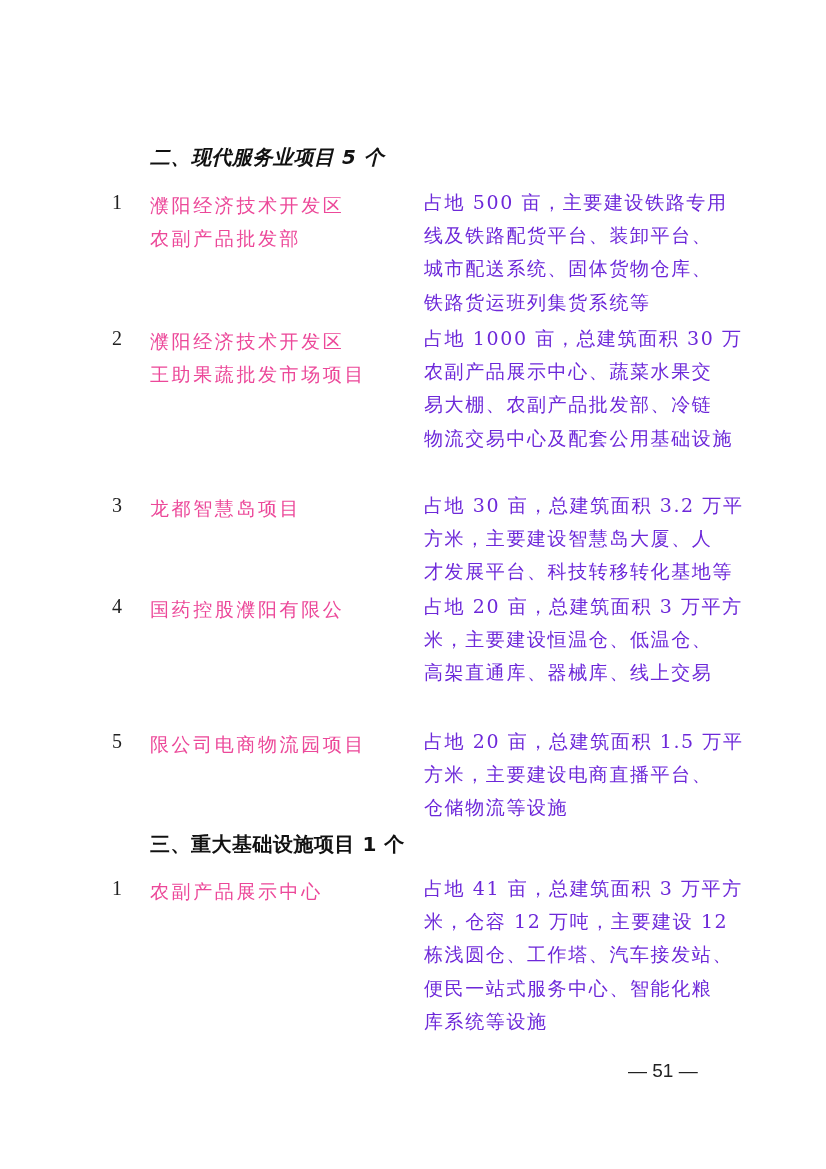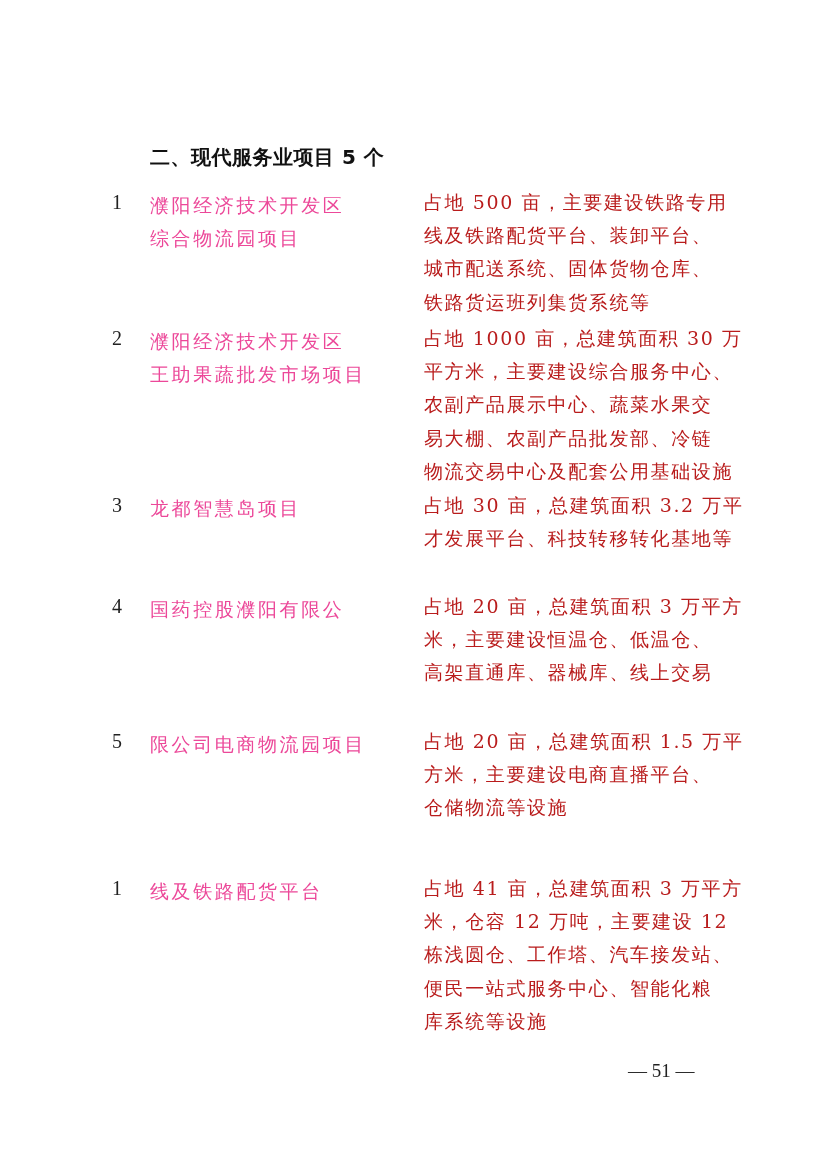--- a/index.html
+++ b/index.html
@@ -58,81 +58,81 @@
       word-break: break-all;
     }
     .item-desc {
       position: absolute;
       left: 316px;
       top: 0;
       width: 316px;
       font-size: 19px;
       line-height: 33.2px;
       letter-spacing: 1.6px;
-      color: #b91c1c;
+      color: #6d28d9;
       word-break: break-all;
     }
     .item-desc .line, .item-name .line {
       display: block;
       white-space: nowrap;
     }
     .page-number {
       position: absolute;
       left: 628px;
       top: 1057px;
-      font-family: Liberation Serif, serif;
+      font-family: Liberation Sans, sans-serif;
       font-size: 19px;
       line-height: 28px;
       color: #222;
       white-space: nowrap;
     }
   </style>
 </head>
 <body>
 
 <div class="page">
 
-  <div class="section-heading" style="top:143px;">二、现代服务业项目 5 个</div>
+  <div class="section-heading" style="top:143px;font-style:italic;">二、现代服务业项目 5 个</div>
 
   <div class="item" style="top:186px;">
     <div class="item-num">1</div>
     <div class="item-name">
       <span class="line">濮阳经济技术开发区</span>
-      <span class="line">综合物流园项目</span>
+      <span class="line">农副产品批发部</span>
     </div>
     <div class="item-desc">
       <span class="line">占地 500 亩，主要建设铁路专用</span>
       <span class="line">线及铁路配货平台、装卸平台、</span>
       <span class="line">城市配送系统、固体货物仓库、</span>
       <span class="line">铁路货运班列集货系统等</span>
     </div>
   </div>
 
   <div class="item" style="top:322px;">
     <div class="item-num">2</div>
     <div class="item-name">
       <span class="line">濮阳经济技术开发区</span>
       <span class="line">王助果蔬批发市场项目</span>
     </div>
     <div class="item-desc">
       <span class="line">占地 1000 亩，总建筑面积 30 万</span>
-      <span class="line">平方米，主要建设综合服务中心、</span>
       <span class="line">农副产品展示中心、蔬菜水果交</span>
       <span class="line">易大棚、农副产品批发部、冷链</span>
       <span class="line">物流交易中心及配套公用基础设施</span>
     </div>
   </div>
 
   <div class="item" style="top:489px;">
     <div class="item-num">3</div>
     <div class="item-name">
       <span class="line">龙都智慧岛项目</span>
     </div>
     <div class="item-desc">
       <span class="line">占地 30 亩，总建筑面积 3.2 万平</span>
+      <span class="line">方米，主要建设智慧岛大厦、人</span>
       <span class="line">才发展平台、科技转移转化基地等</span>
     </div>
   </div>
 
   <div class="item" style="top:590px;">
     <div class="item-num">4</div>
     <div class="item-name">
       <span class="line">国药控股濮阳有限公</span>
     </div>
     <div class="item-desc">
@@ -147,25 +147,26 @@
     <div class="item-name">
       <span class="line">限公司电商物流园项目</span>
     </div>
     <div class="item-desc">
       <span class="line">占地 20 亩，总建筑面积 1.5 万平</span>
       <span class="line">方米，主要建设电商直播平台、</span>
       <span class="line">仓储物流等设施</span>
     </div>
   </div>
 
+  <div class="section-heading" style="top:830px;">三、重大基础设施项目 1 个</div>
 
   <div class="item" style="top:872px;">
     <div class="item-num">1</div>
     <div class="item-name">
-      <span class="line">线及铁路配货平台</span>
+      <span class="line">农副产品展示中心</span>
     </div>
     <div class="item-desc">
       <span class="line">占地 41 亩，总建筑面积 3 万平方</span>
       <span class="line">米，仓容 12 万吨，主要建设 12</span>
       <span class="line">栋浅圆仓、工作塔、汽车接发站、</span>
       <span class="line">便民一站式服务中心、智能化粮</span>
       <span class="line">库系统等设施</span>
     </div>
   </div>
 

